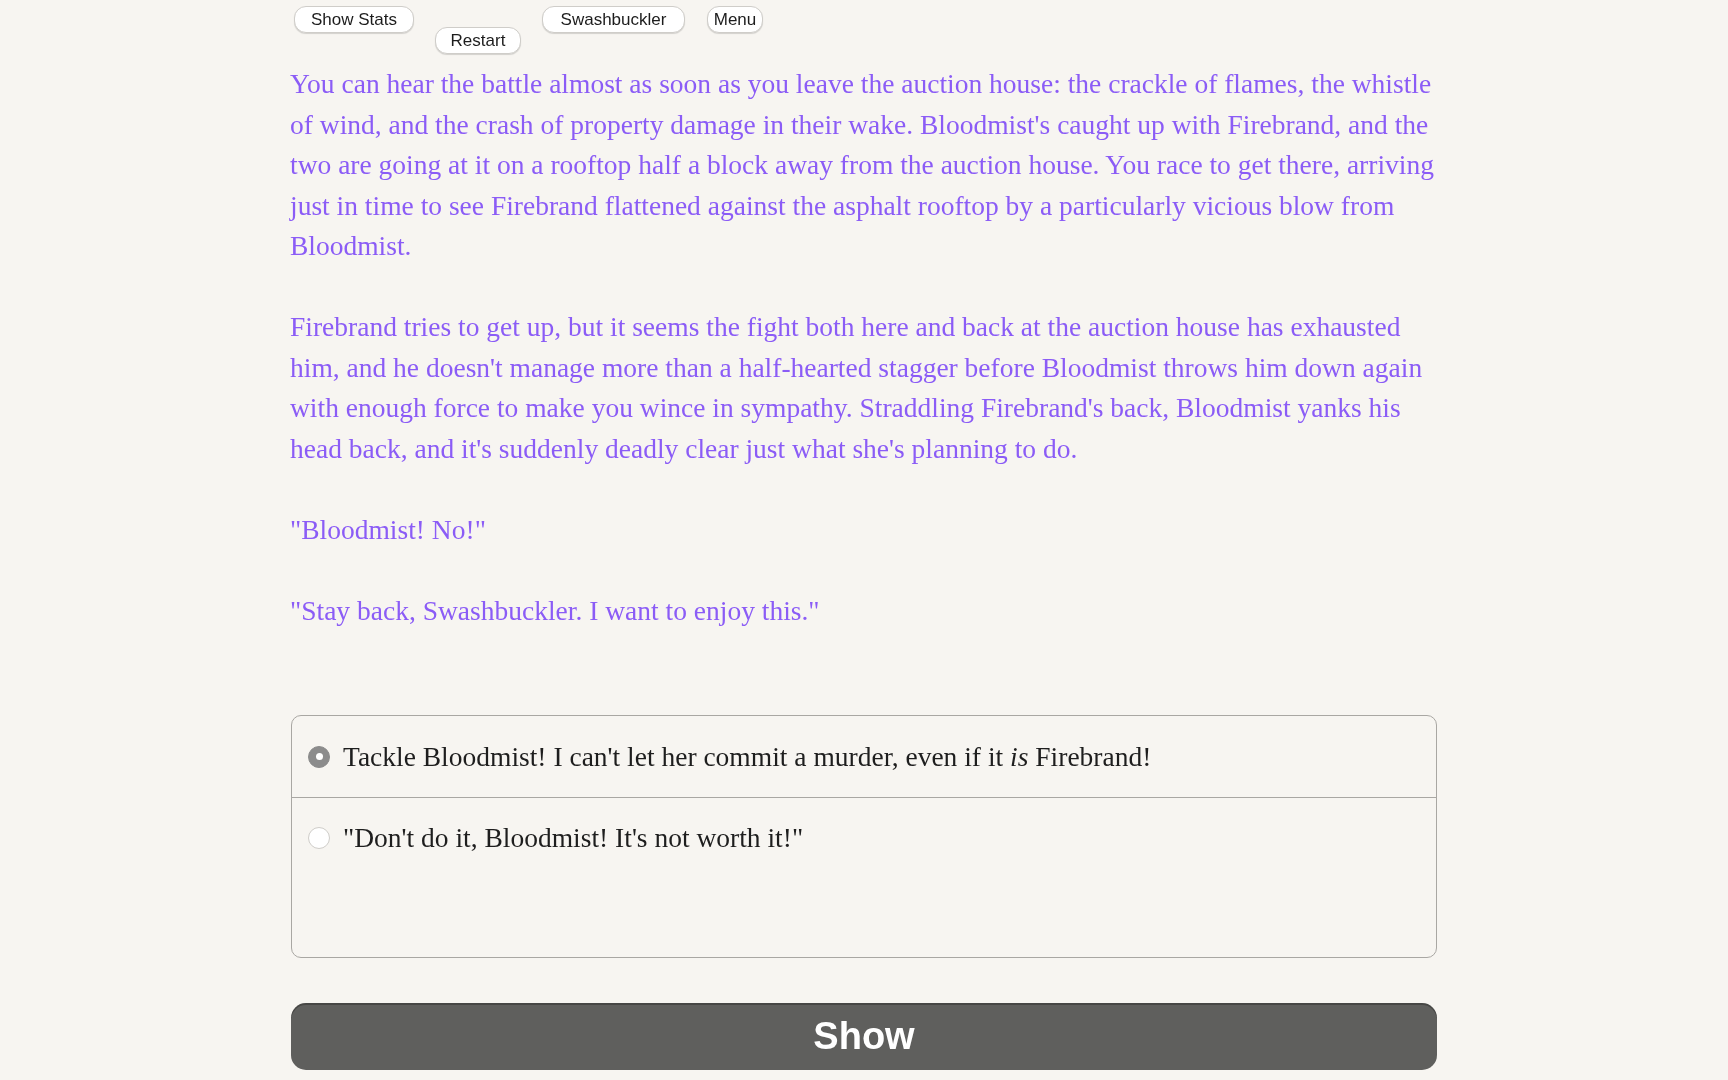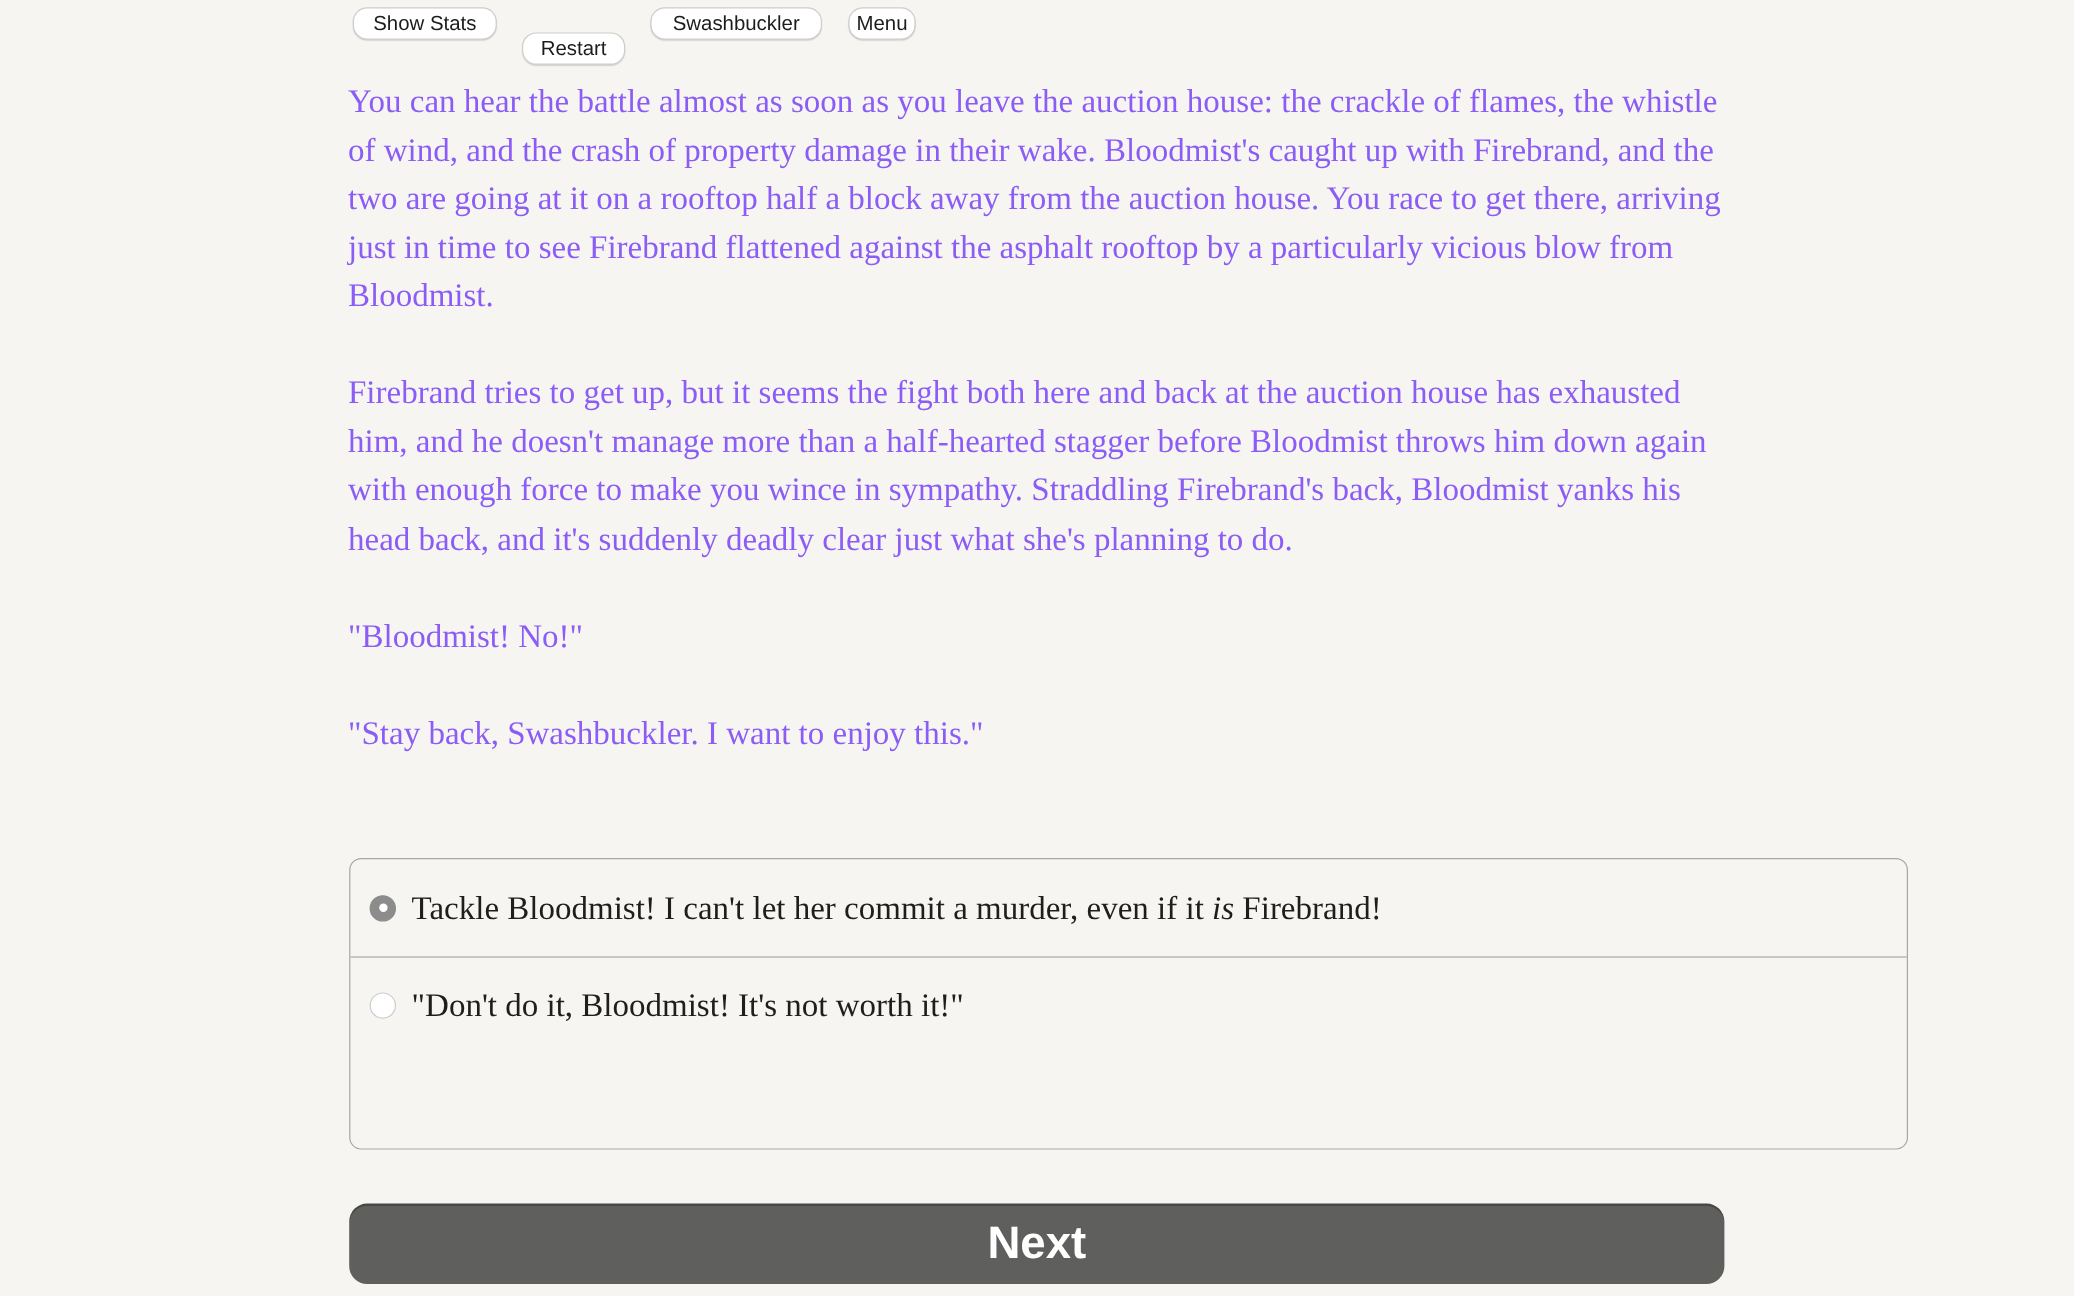--- a/index.html
+++ b/index.html
@@ -42,21 +42,21 @@
     font-family: "Liberation Serif", serif;
     font-size: 27.5px;
     line-height: 40.5px;
     margin: 0 0 40.5px 0;
     color: #8b5cf6;
   }
   .choices {
     position: absolute;
     left: 291px;
     top: 715px;
-    width: 1299px;
+    width: 1146px;
     height: 243px;
     box-sizing: border-box;
     border: 1.5px solid #a9a7a3;
     border-radius: 10px;
     overflow: hidden;
   }
   .choice {
     height: 81px;
     box-sizing: border-box;
     display: flex;
@@ -137,13 +137,13 @@
   <div class="choice">
     <span class="radio checked"></span>
     <span class="choice-text"><span>Tackle Bloodmist! I can't let her commit a murder, even if it </span><em>is</em><span> Firebrand!</span></span>
   </div>
   <div class="choice">
     <span class="radio"></span>
     <span class="choice-text">"Don't do it, Bloodmist! It's not worth it!"</span>
   </div>
 </div>
 
-<button class="next-btn">Next</button>
+<button class="next-btn">Show</button>
 
 </body></html>

